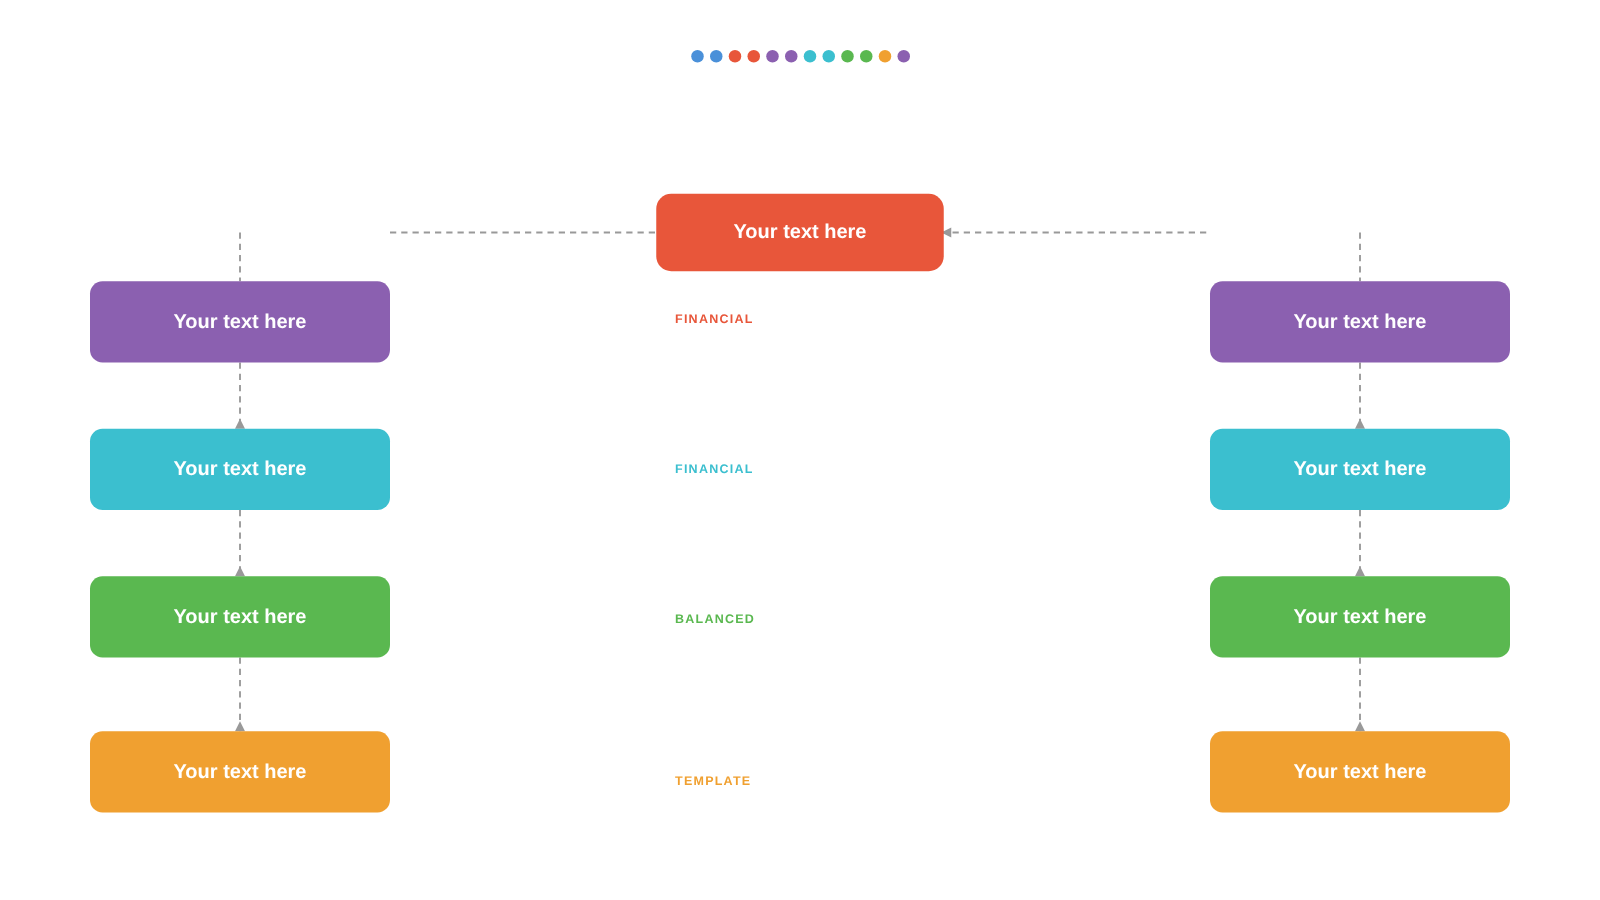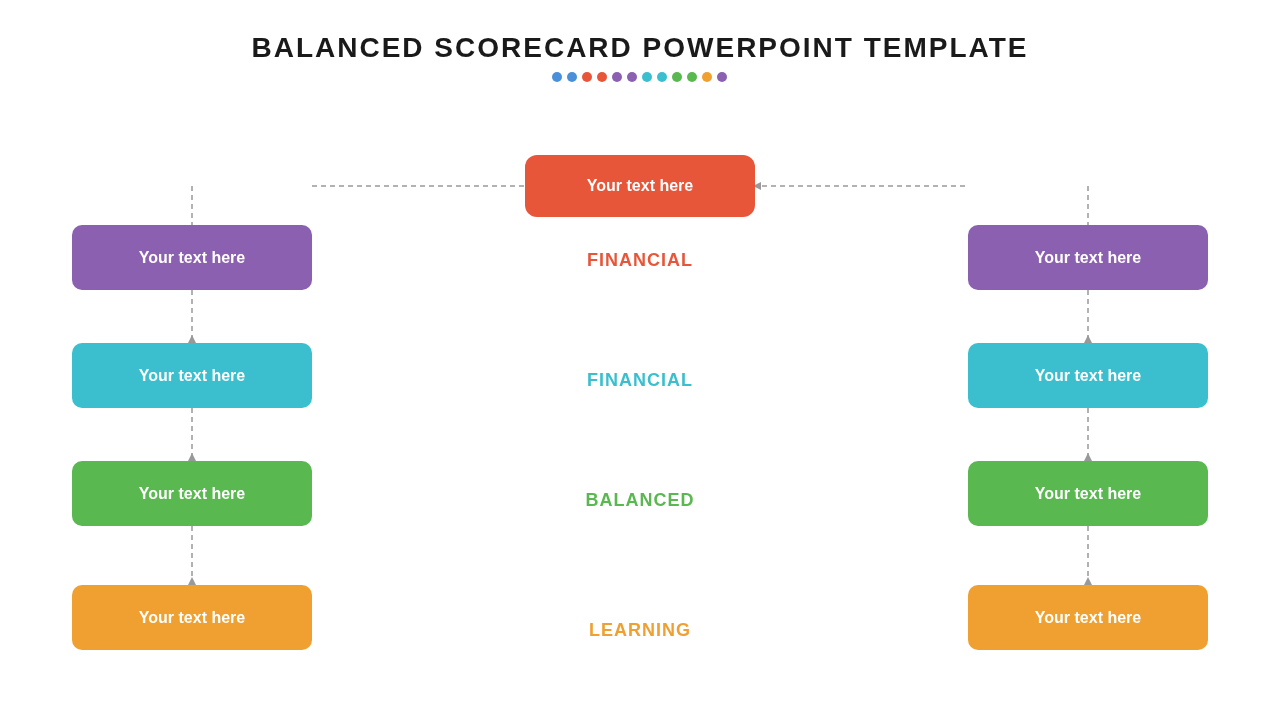--- a/index.html
+++ b/index.html
@@ -77,24 +77,23 @@
       font-size: 16px;
       font-weight: 700;
       text-align: center;
     }
 
     
     .category-label {
       position: absolute;
       left: 50%;
       transform: translateX(-50%);
-      font-size: 18px;
+      font-size: 10px;
       font-weight: 700;
       letter-spacing: 1px;
-      text-align: center;
       width: 200px;
     }
 
     .label-financial { top: 135px; color: #e8563a; }
     .label-customer  { top: 255px; color: #3bbfcf; }
     .label-internal  { top: 375px; color: #5ab850; }
     .label-learning  { top: 505px; color: #f0a030; }
 
     
     .left-box {
@@ -142,21 +141,20 @@
       pointer-events: none;
       z-index: 1;
     }
   </style>
 </head>
 <body>
 
 <div class="slide">
 
   <div class="title-section">
-    <h1 class="main-title">BALANCED SCORECARD POWERPOINT TEMPLATE</h1>
     <div class="dots-row" id="dots-container">
         <span class="dot" style="background: rgb(74, 144, 217);"></span>
         <span class="dot" style="background: rgb(74, 144, 217);"></span>
         <span class="dot" style="background: rgb(232, 86, 58);"></span>
         <span class="dot" style="background: rgb(232, 86, 58);"></span>
         <span class="dot" style="background: rgb(139, 96, 176);"></span>
         <span class="dot" style="background: rgb(139, 96, 176);"></span>
         <span class="dot" style="background: rgb(59, 191, 207);"></span>
         <span class="dot" style="background: rgb(59, 191, 207);"></span>
         <span class="dot" style="background: rgb(90, 184, 80);"></span>
@@ -198,21 +196,21 @@
       <line x1="1088" y1="71" x2="1088" y2="110" stroke="#999" stroke-width="1.5" stroke-dasharray="5,4"></line>
     </svg>
 
     <div class="center-top-box">
       <span class="box-text">Your text here</span>
     </div>
 
     <div class="category-label label-financial">FINANCIAL</div>
     <div class="category-label label-customer">FINANCIAL</div>
     <div class="category-label label-internal">BALANCED</div>
-    <div class="category-label label-learning">LEARNING</div>
+    <div class="category-label label-learning">TEMPLATE</div>
 
     <div class="left-box left-box-1">
       <span class="box-text">Your text here</span>
     </div>
     <div class="left-box left-box-2">
       <span class="box-text">Your text here</span>
     </div>
     <div class="left-box left-box-3">
       <span class="box-text">Your text here</span>
     </div>

